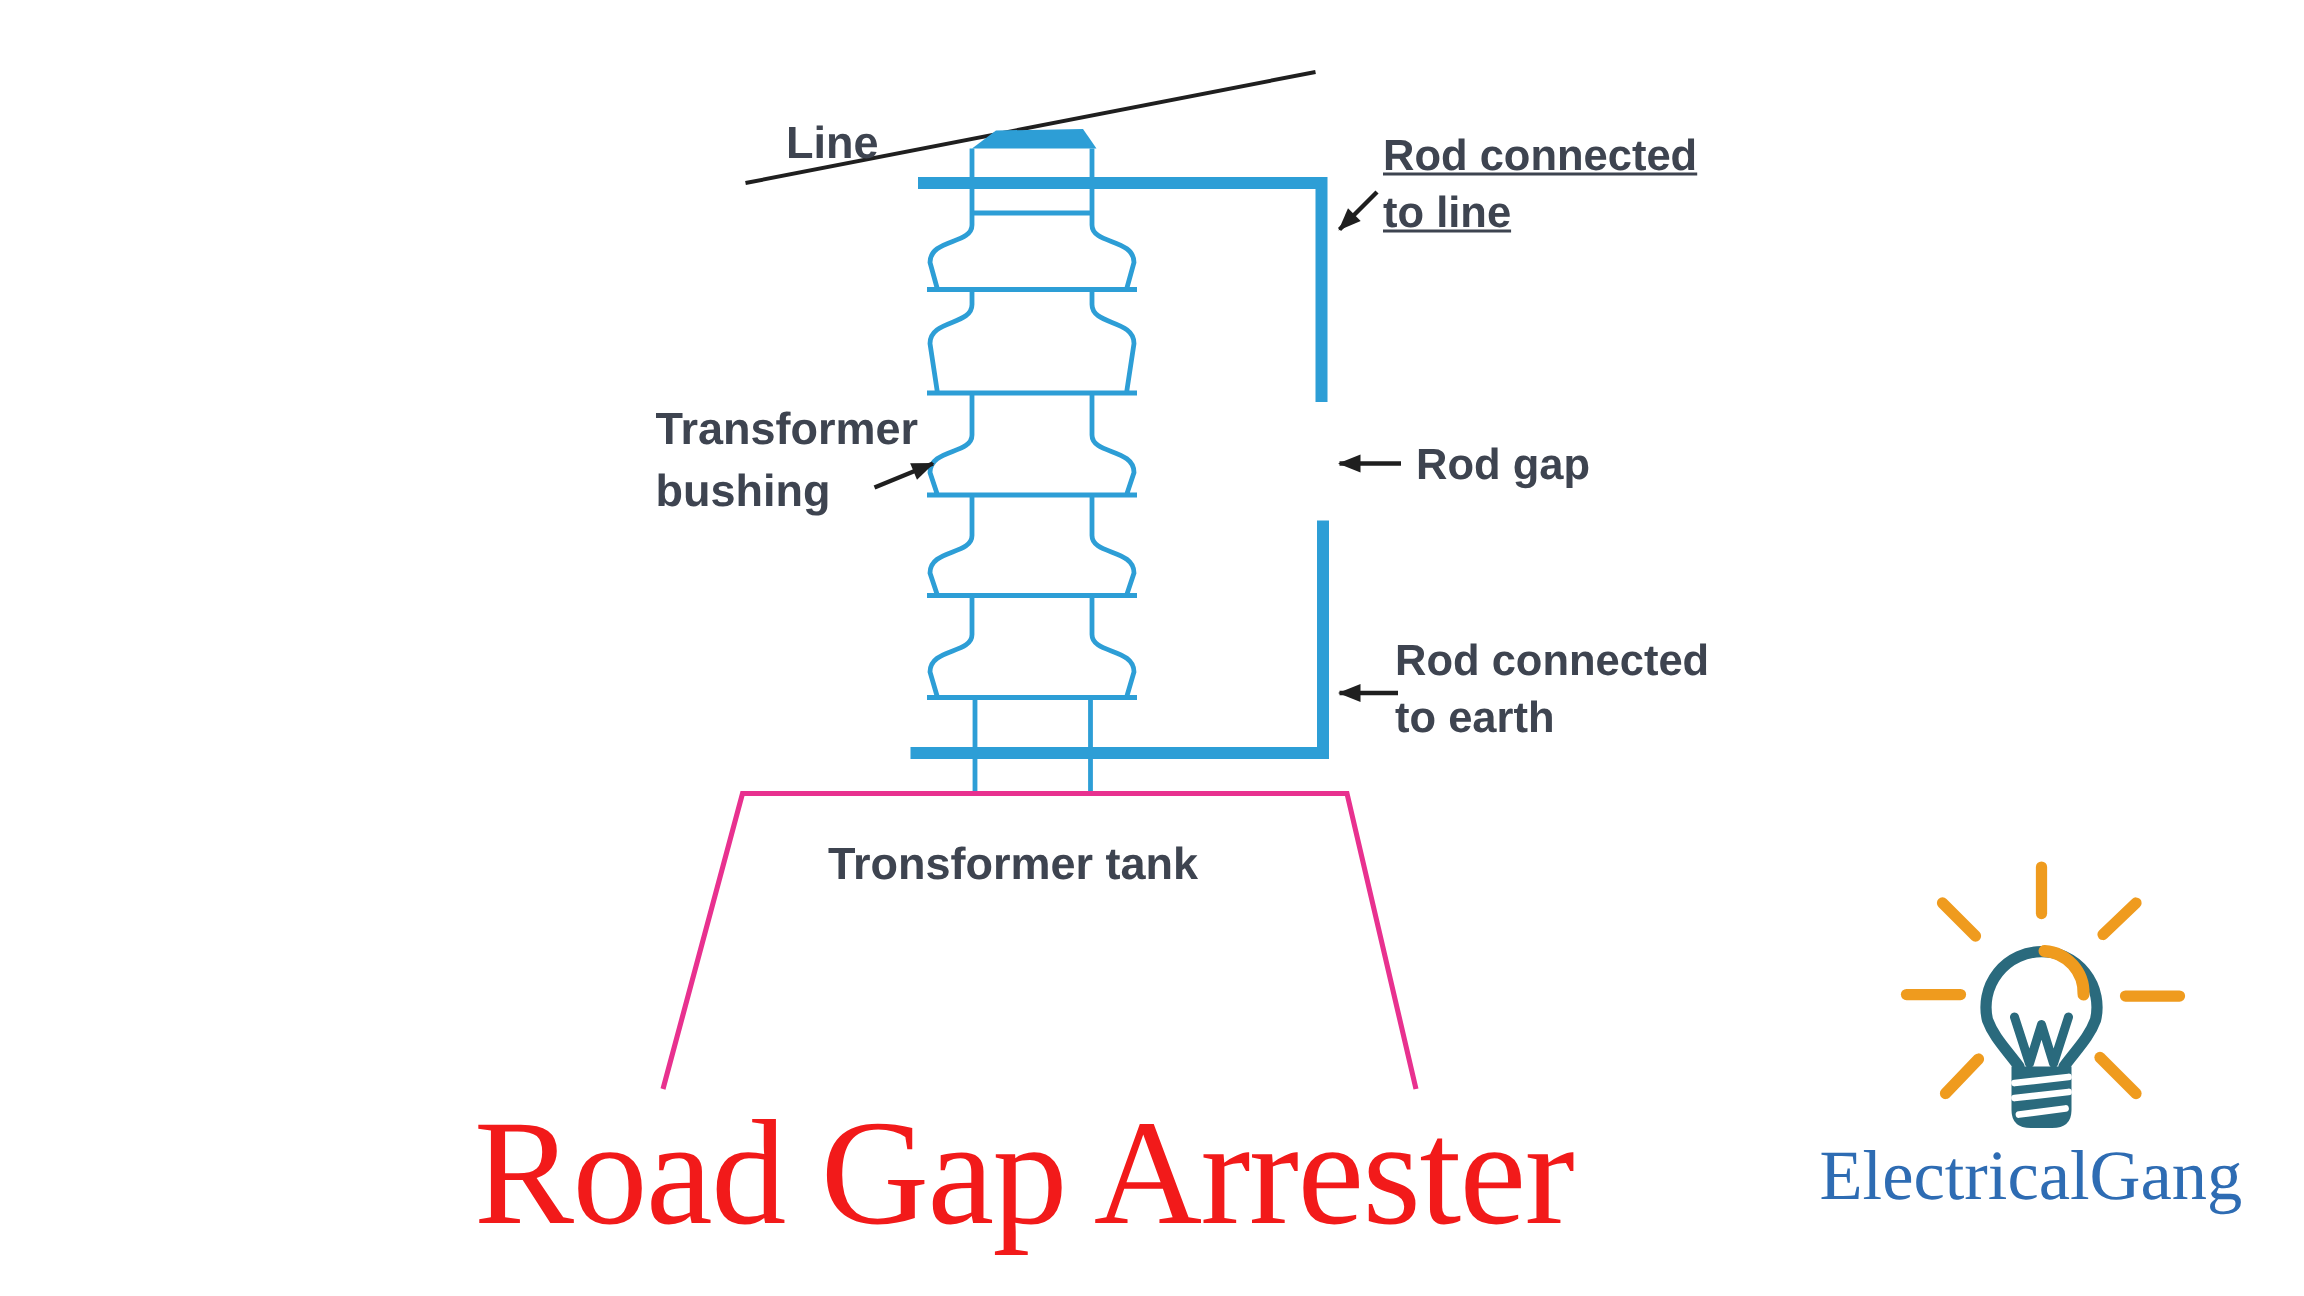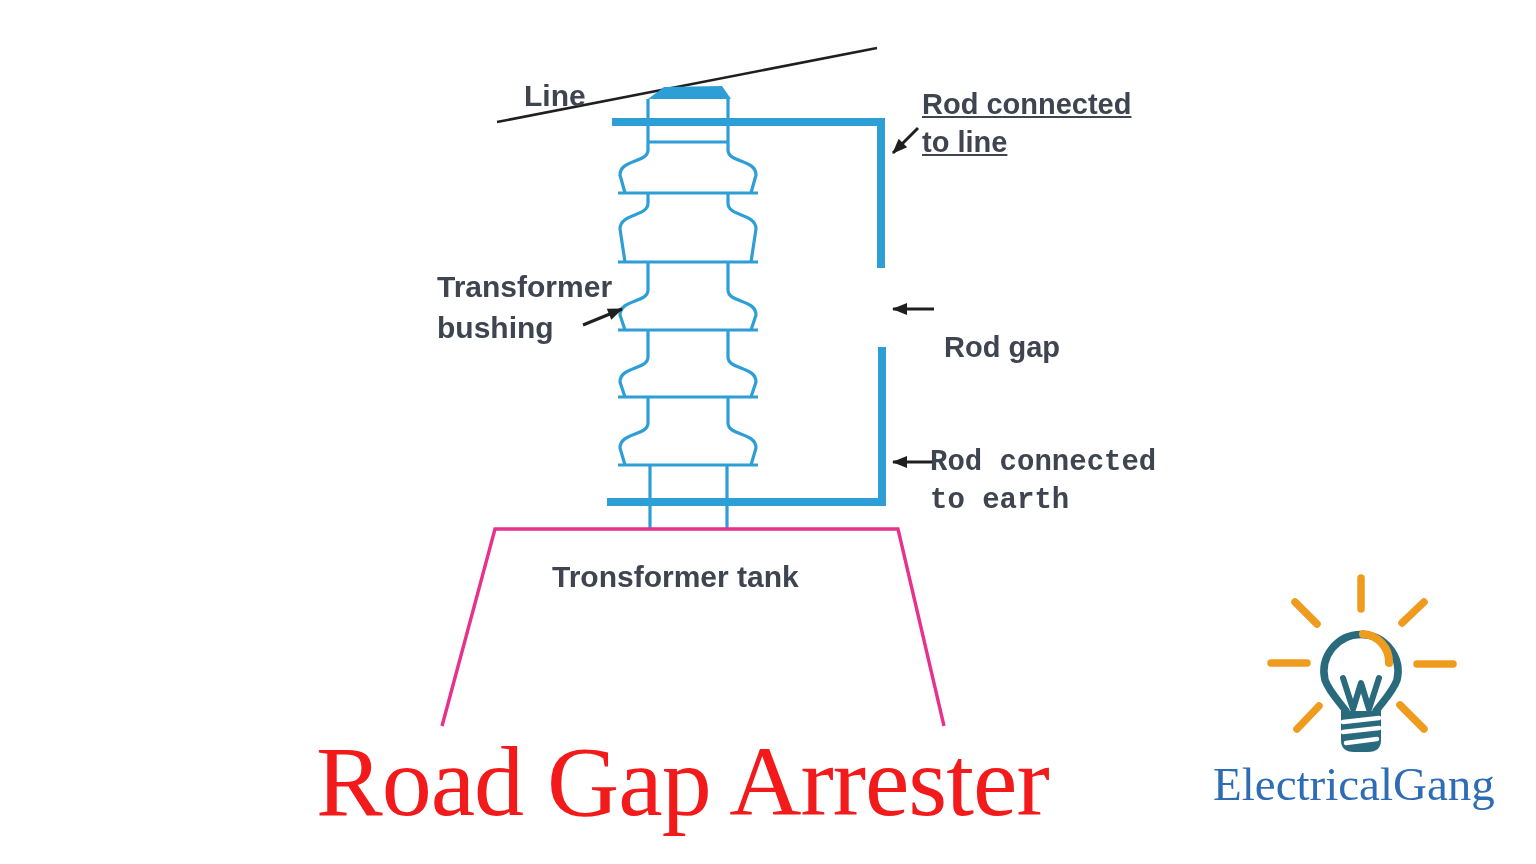--- a/index.html
+++ b/index.html
@@ -26,22 +26,22 @@
   .fill-black{fill:var(--line-black);stroke:none;}
   .stroke-teal{stroke:var(--logo-teal);fill:none;}
   .fill-teal{fill:var(--logo-teal);stroke:none;}
   .stroke-orange{stroke:var(--logo-orange);fill:none;}
   .dlabel{
     position:absolute;font-weight:700;color:var(--label-dark);
     font-size:29px;line-height:38px;white-space:normal;
   }
   .lbl-line{left:524px;top:65px;font-size:30px;margin-top:12px;}
   .lbl-rod-line{left:922px;top:85px;width:238px;text-decoration:underline;}
-  .lbl-rod-gap{left:944px;top:291px;margin-top:37px;}
-  .lbl-rod-earth{left:930px;top:444px;width:238px;font-family:Liberation Mono, monospace;}
+  .lbl-rod-gap{left:944px;top:291px;}
+  .lbl-rod-earth{left:930px;top:422px;width:238px;}
   .lbl-bushing{left:437px;top:266px;width:212px;font-size:30px;line-height:41px;}
   .lbl-tank{left:552px;top:558px;font-size:30px;}
   .main-title{
     position:absolute;left:316px;top:729px;
     font-family:"Liberation Serif", serif;font-weight:400;
     font-size:100px;line-height:1.06;letter-spacing:-1px;
     color:var(--title-red);white-space:nowrap;
   }
   .logo-text{
     position:absolute;left:1213px;top:757px;

